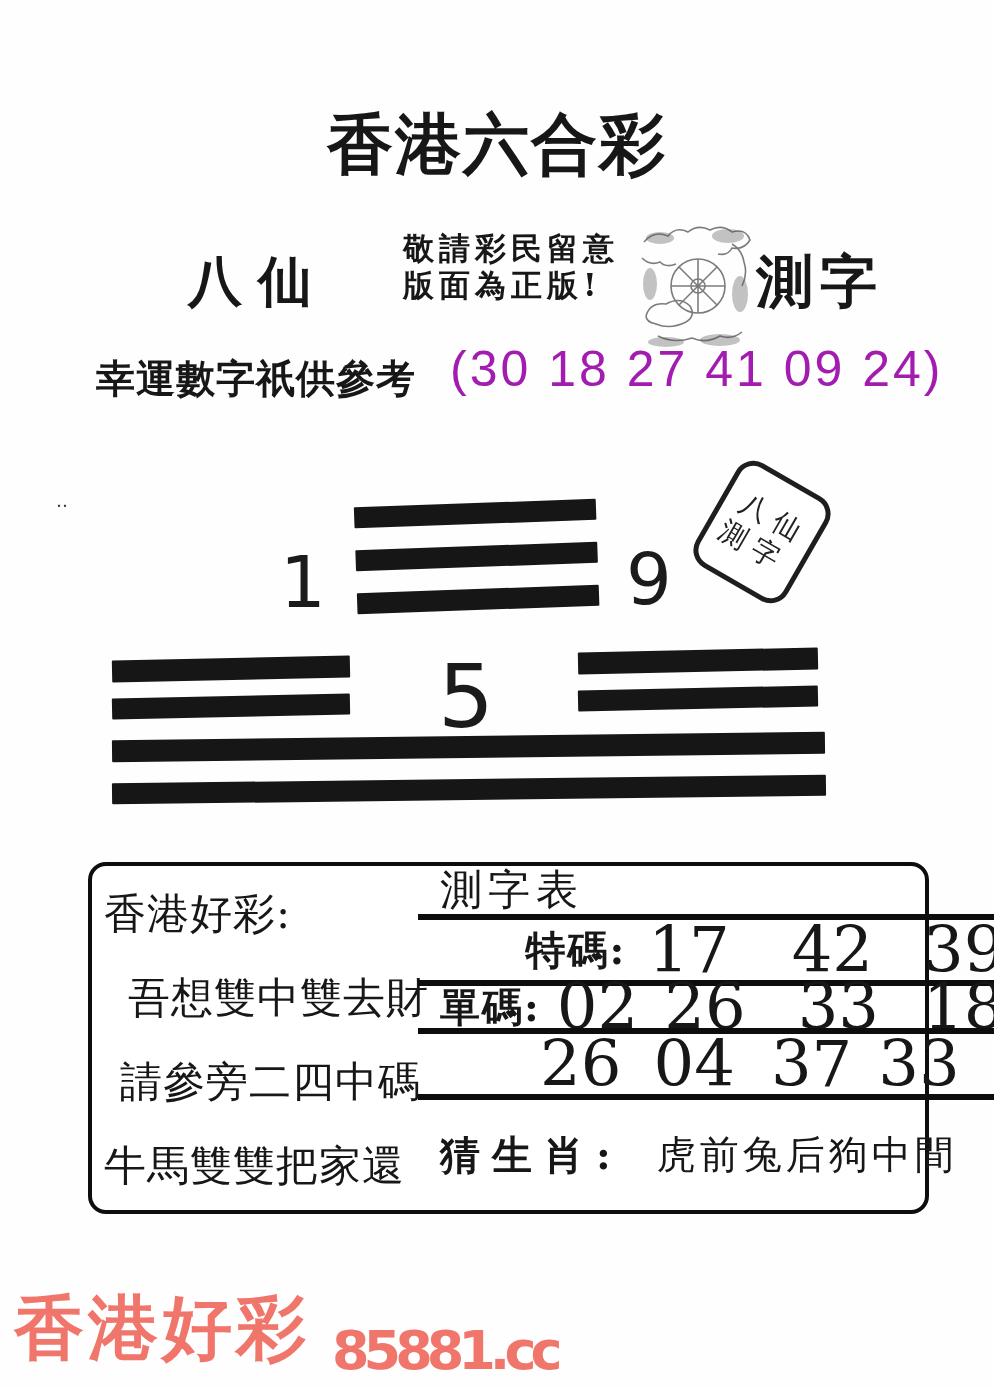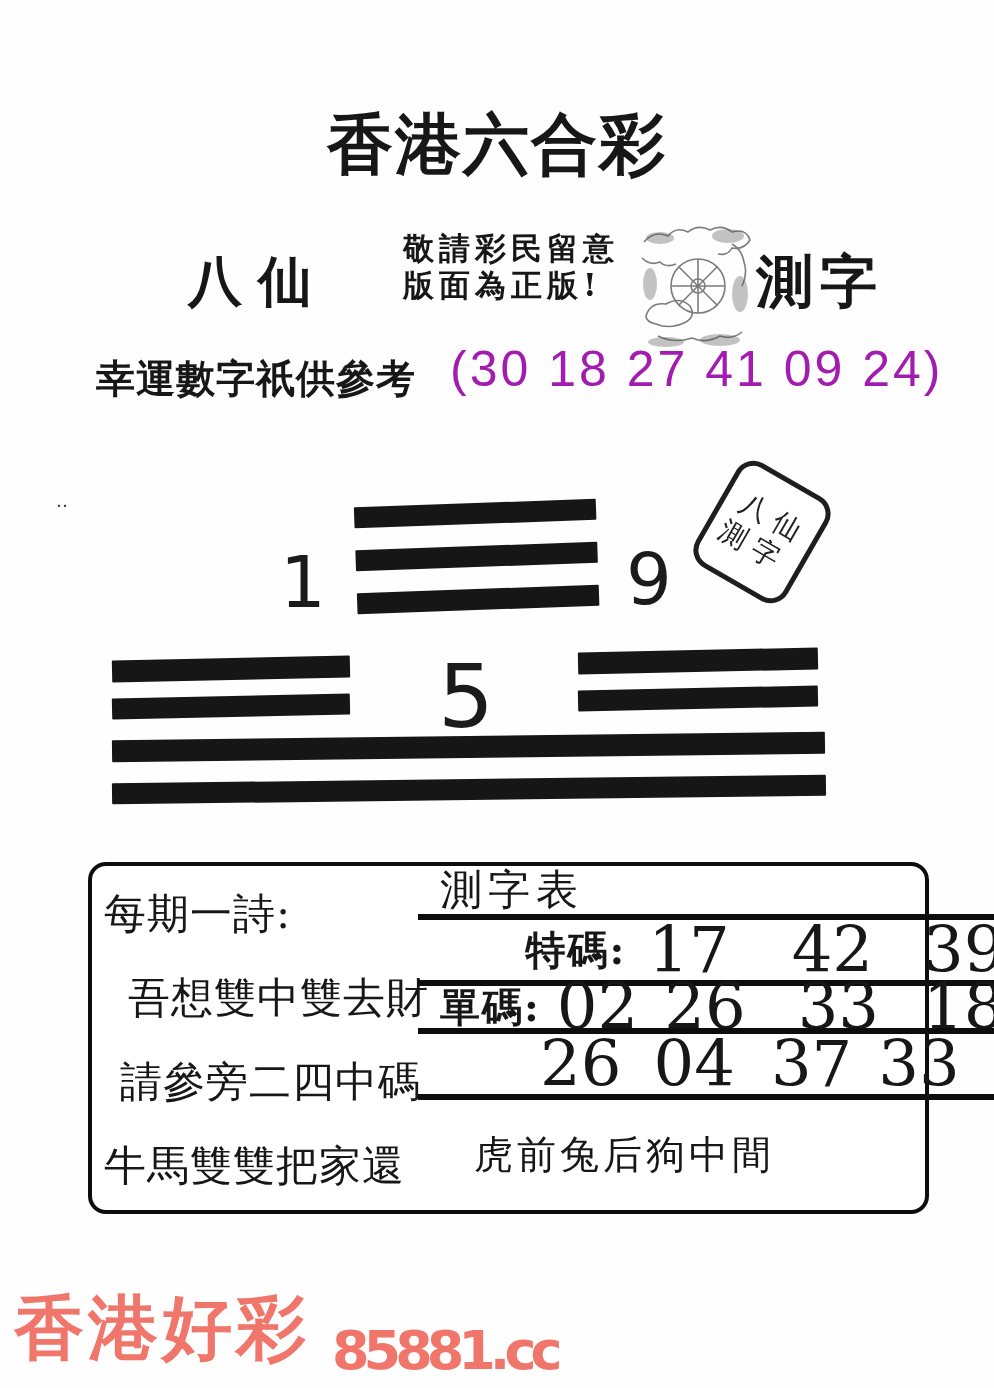--- a/index.html
+++ b/index.html
@@ -170,21 +170,21 @@
   <div class="bar br1"></div>
   <div class="hex-digit d5">5</div>
   <div class="bar bl2"></div>
   <div class="bar br2"></div>
   <div class="bar fb1"></div>
   <div class="bar fb2"></div>
 
   <div class="gtable">
 
     <div class="poem-col">
-      <div>每期一詩:</div>
+      <div>香港好彩:</div>
       <div class="ind1">吾想雙中雙去財</div>
       <div class="ind2">請參旁二四中碼</div>
       <div>牛馬雙雙把家還</div>
     </div>
 
     <div class="vdiv"></div>
 
     <div class="cezi-col">
       <div class="crow r1">測字表</div>
       <div class="hdiv"></div>
@@ -208,20 +208,21 @@
 
       <div class="crow r4">
         <span class="num">26</span>
         <span class="num">04</span>
         <span class="num">37</span>
         <span class="num">33</span>
       </div>
       <div class="hdiv"></div>
 
       <div class="crow r5">
+        <span class="lbl">猜生肖:</span>
         <span class="zodiac">虎前兔后狗中間</span>
       </div>
     </div>
   </div>
 
   <div class="footer">
     <span class="site">香港好彩</span>
     <span class="dom">85881.cc</span>
   </div>
 

